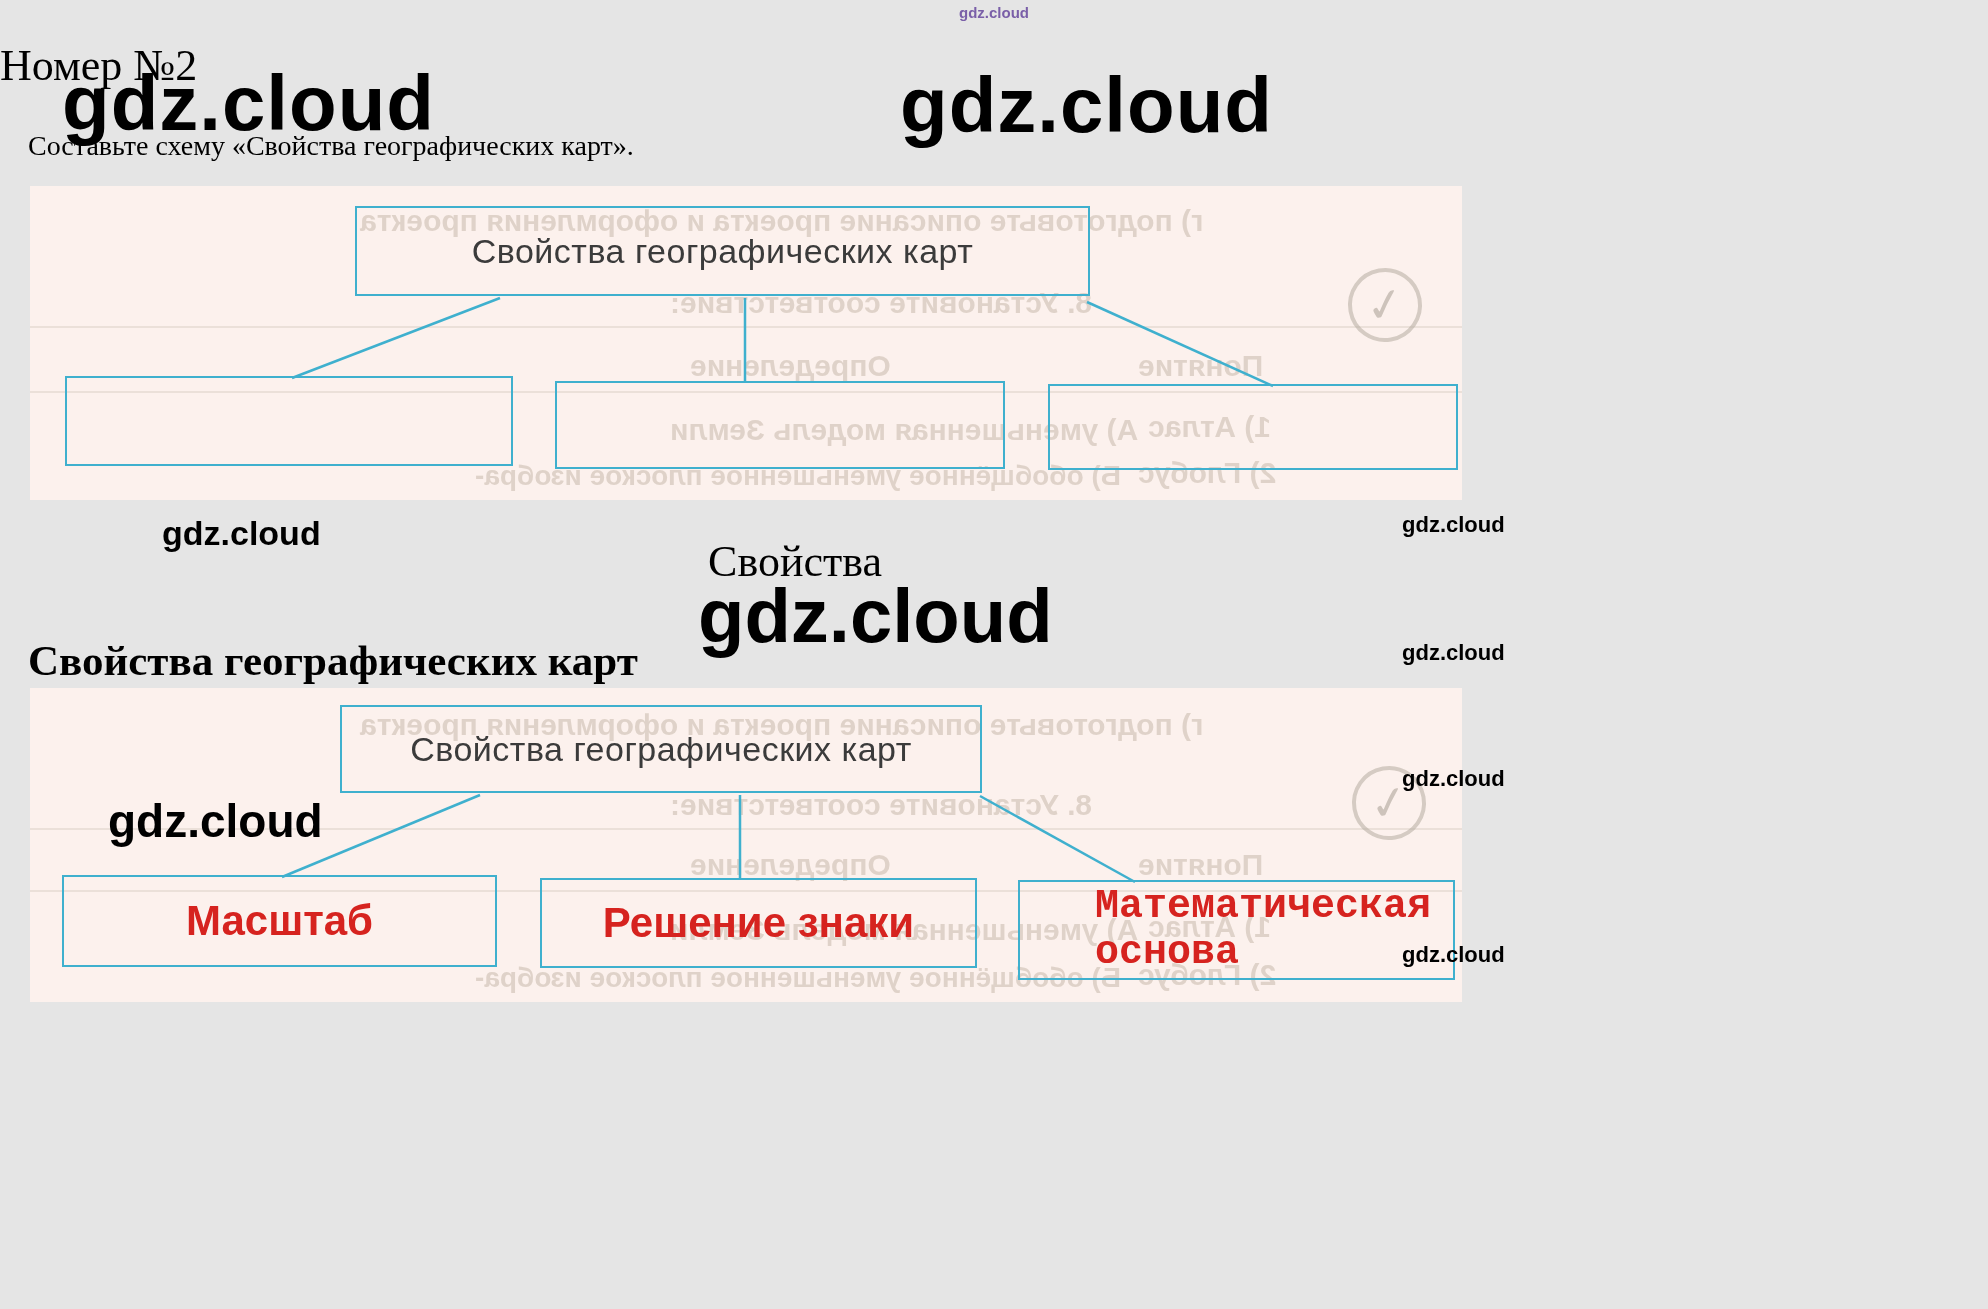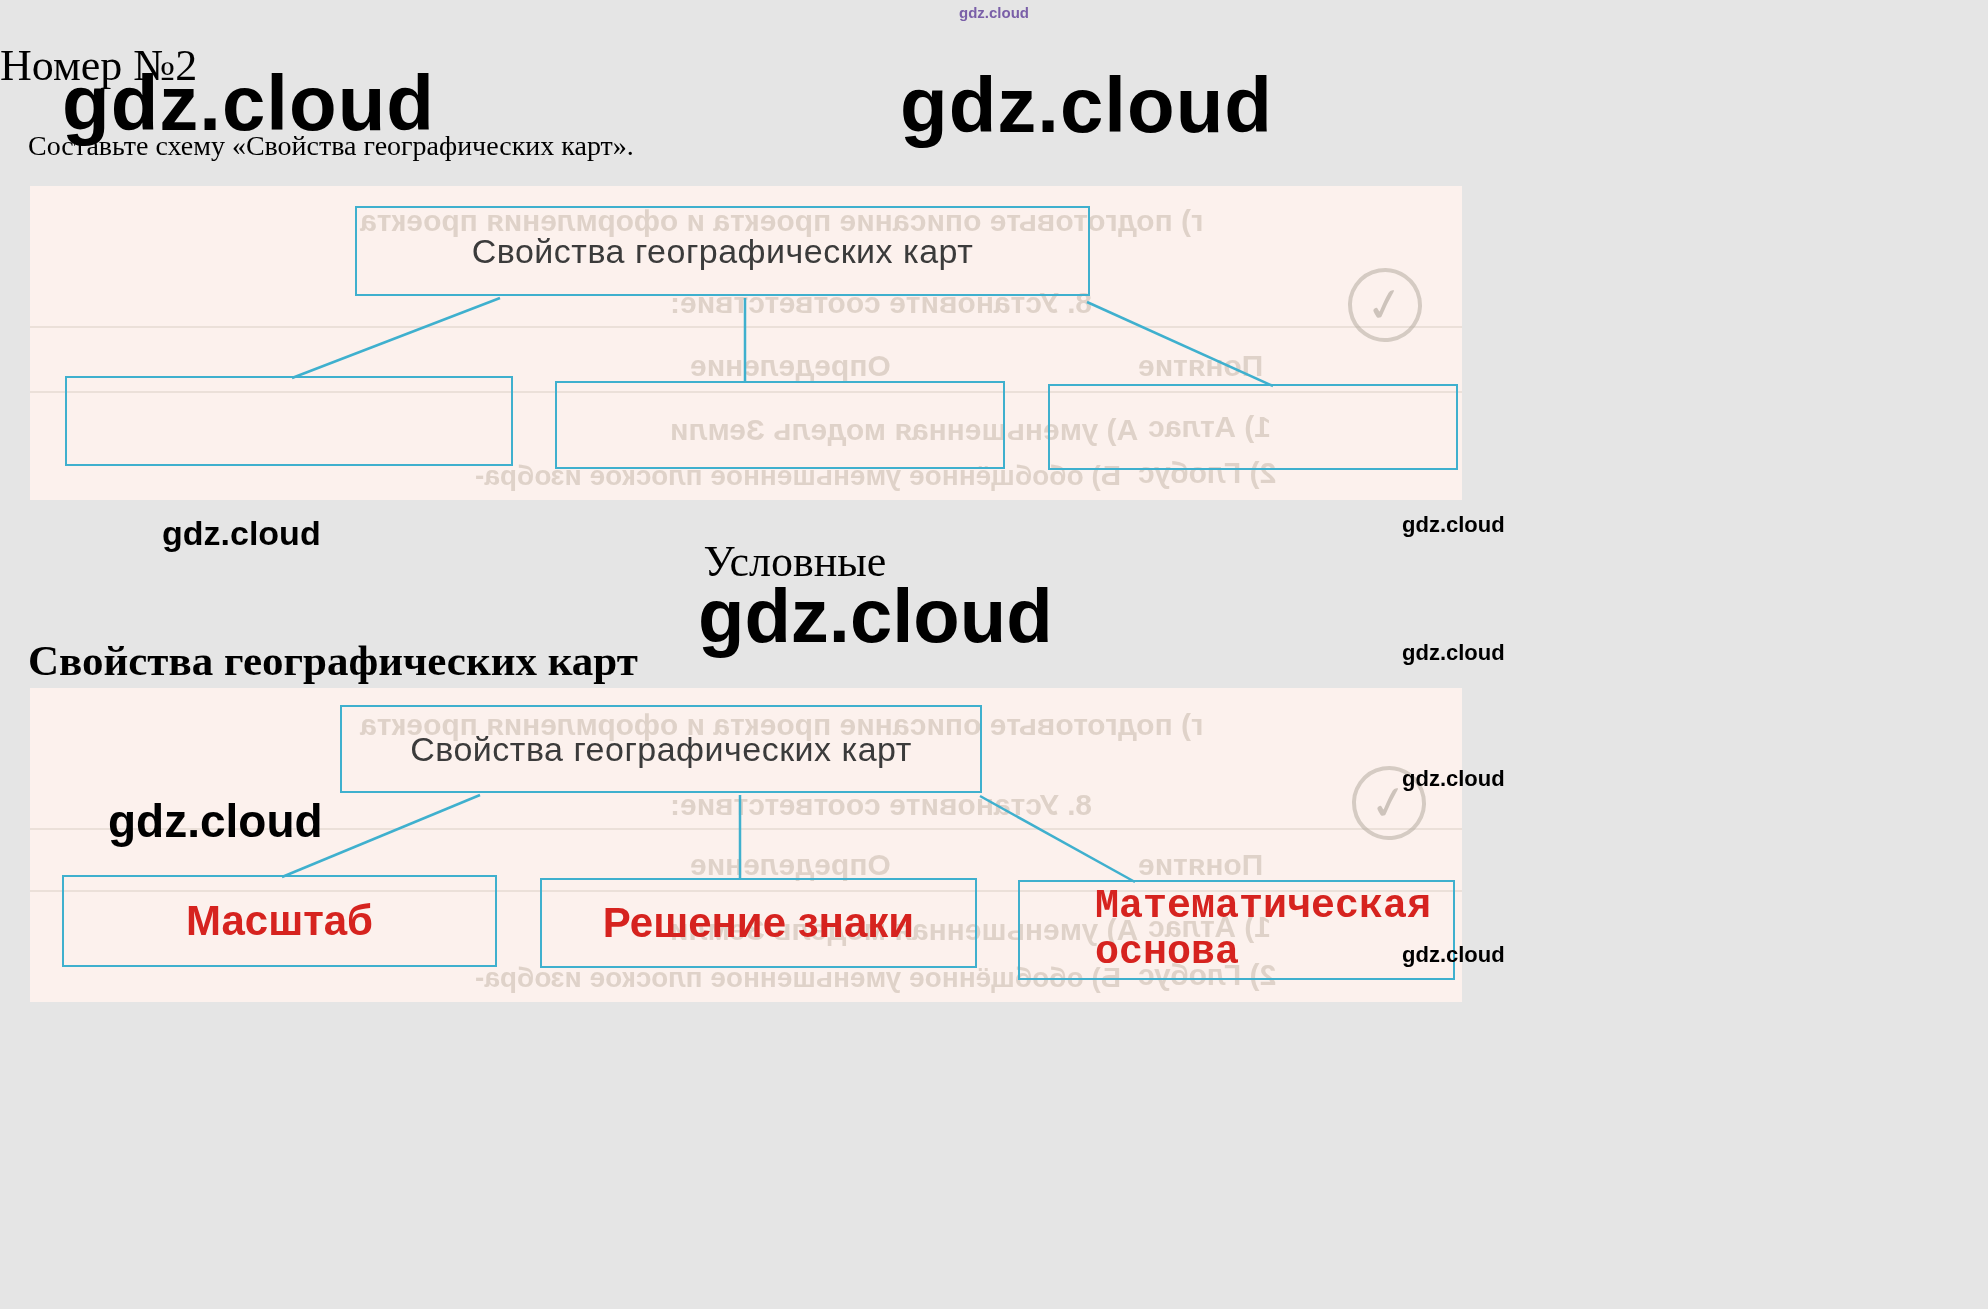--- a/index.html
+++ b/index.html
@@ -149,21 +149,21 @@
       <span></span>
     </div>
     <div class="dbox s1-c3">
       <span></span>
     </div>
   </div>
 
   <div class="wm-mid-left wm">gdz.cloud</div>
   <div class="wm-side wm-side-1 wm">gdz.cloud</div>
 
-  <h2 class="solution-heading serif">Условные</h2>
+  <h2 class="solution-heading serif">Свойства</h2>
   <div class="wm-center-large wm">gdz.cloud</div>
   <div class="wm-side wm-side-2 wm">gdz.cloud</div>
   <h3 class="solution-subheading serif">Свойства географических карт</h3>
 
   <div class="scan scan2">
 
     <div class="bleed-line" style="left:330px; top:20px;">г) подготовьте описание проекта и оформления проекта</div>
     <div class="bleed-line" style="left:640px; top:100px;">8.  Установите соответствие:</div>
     <div class="bleed-rule" style="top:140px;"></div>
     <div class="bleed-line" style="left:1108px; top:160px;">Понятие</div>

